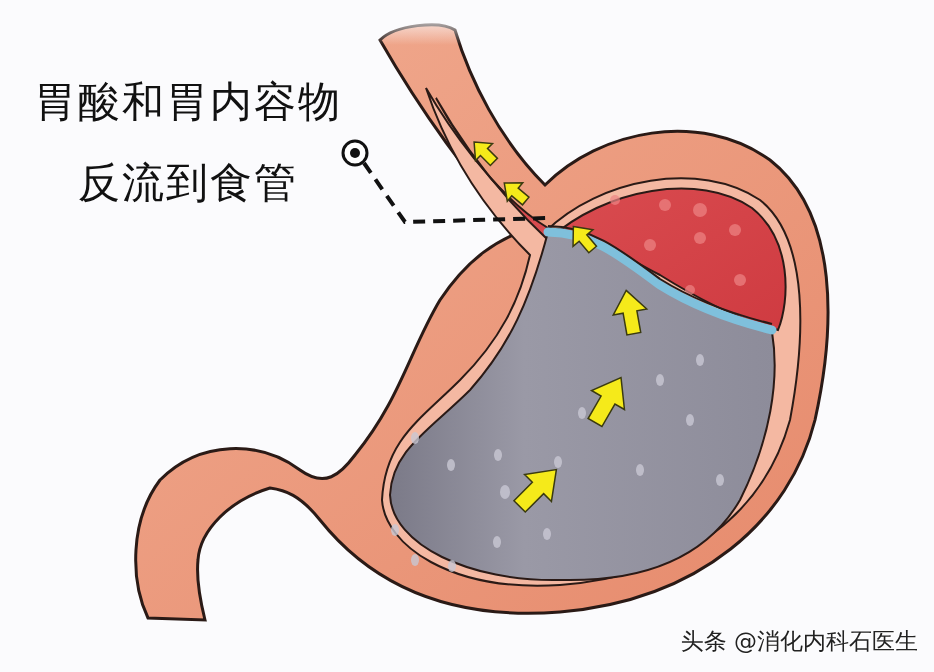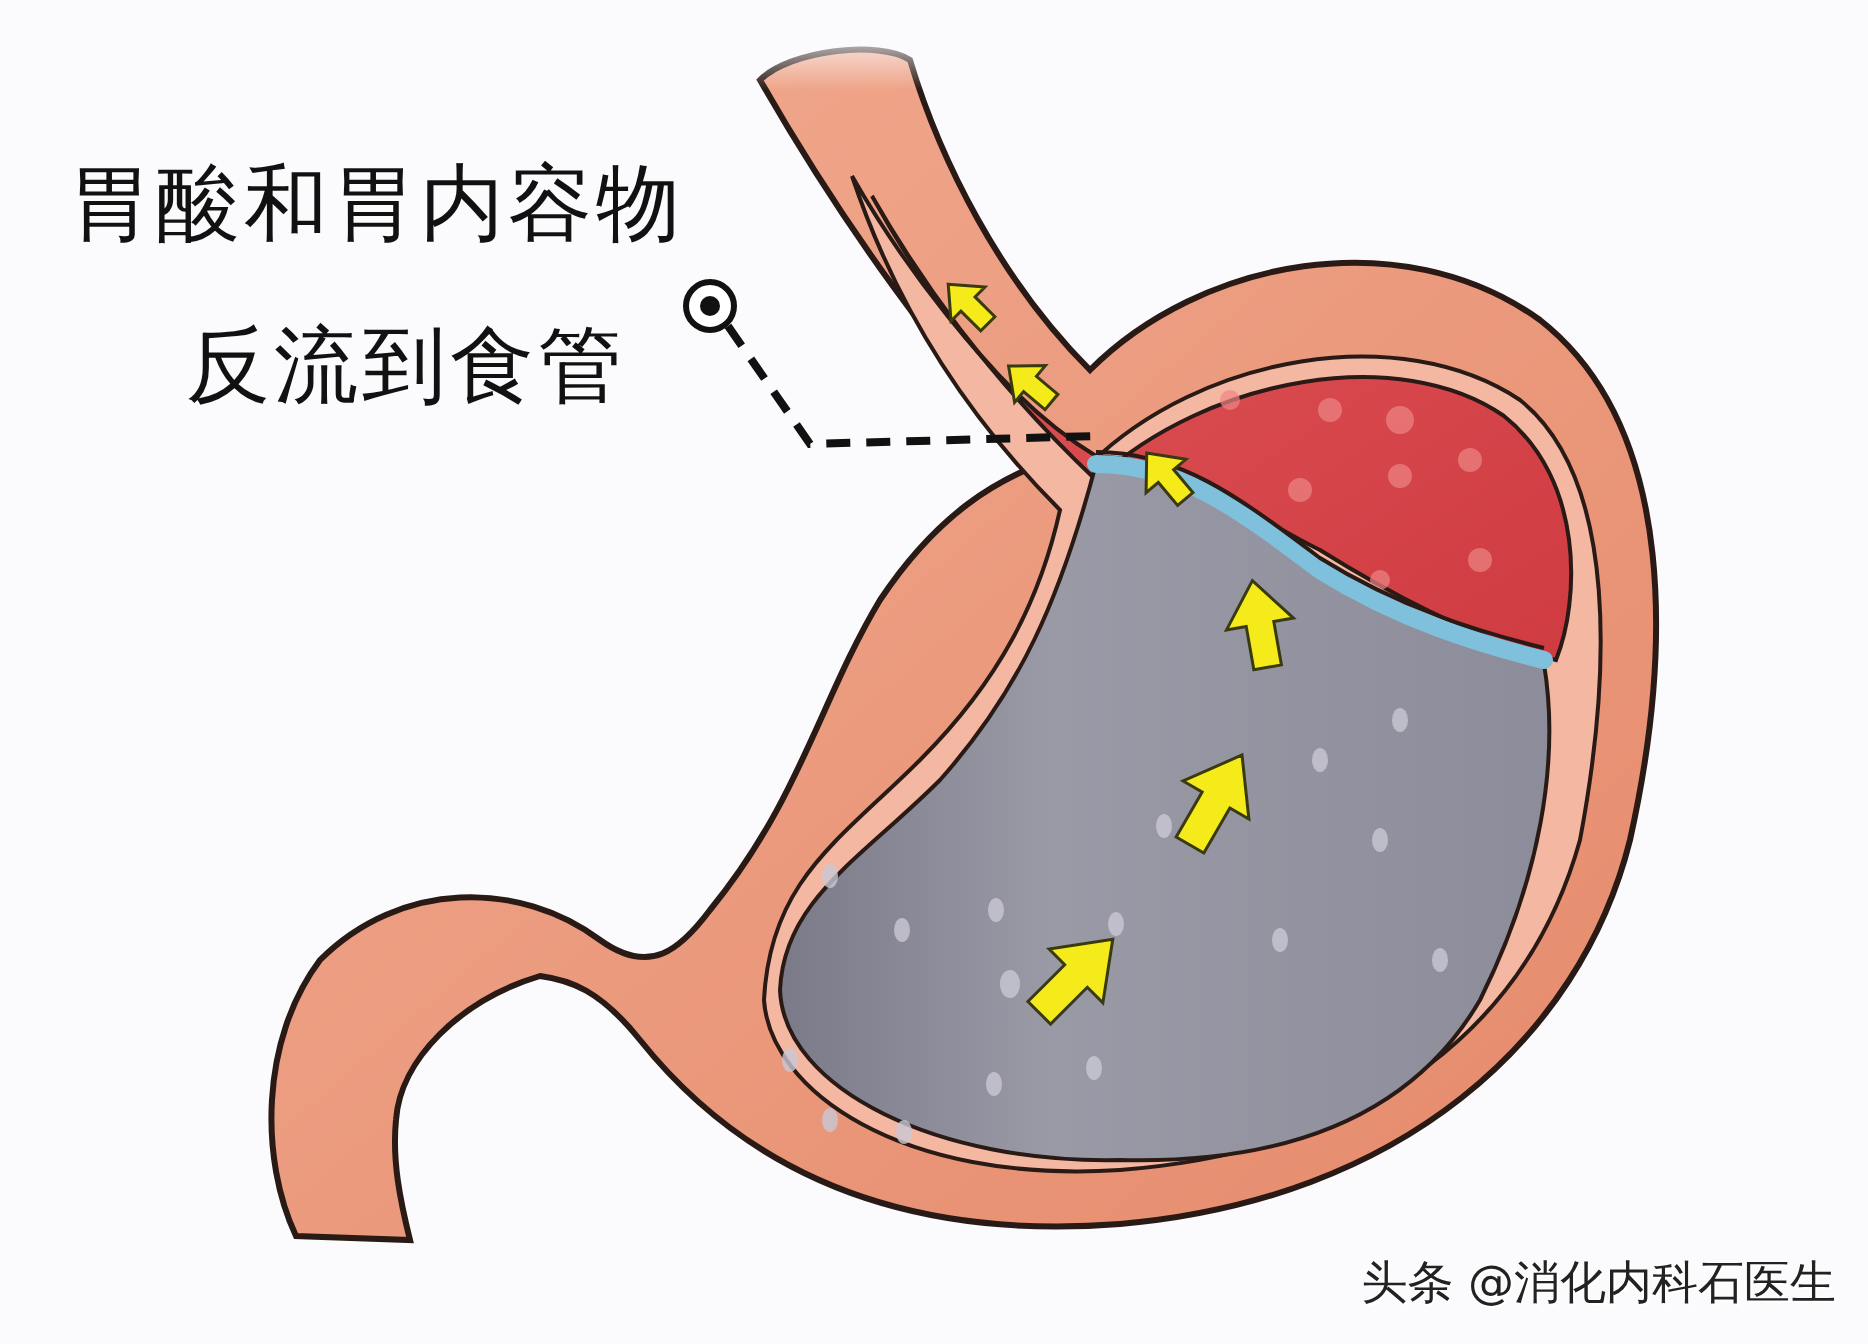--- a/index.html
+++ b/index.html
@@ -7,21 +7,21 @@
     width: 934px; height: 672px; overflow: hidden;
     background: #fbfbfd; position: relative;
     font-family: "DejaVu Sans", "Liberation Sans", sans-serif;
   }
   .canvas { position: absolute; left: 0; top: 0; width: 934px; height: 548px; }
   .label-line {
     position: absolute; color: #111; font-size: 42px; letter-spacing: 2px;
     white-space: nowrap; font-weight: 500;
   }
   #label-line-1 { left: 34px; top: 74px; }
-  #label-line-2 { left: 78px; top: 155px; margin-left: 15px; }
+  #label-line-2 { left: 78px; top: 155px; }
   .watermark {
     position: absolute; right: 16px; top: 626px;
     font-size: 23px; color: #222; white-space: nowrap;
     text-shadow: 0 0 2px #fff, 1px 1px 0 #fff;
   }
 </style>
 </head>
 <body>
 
 <div class="canvas">

